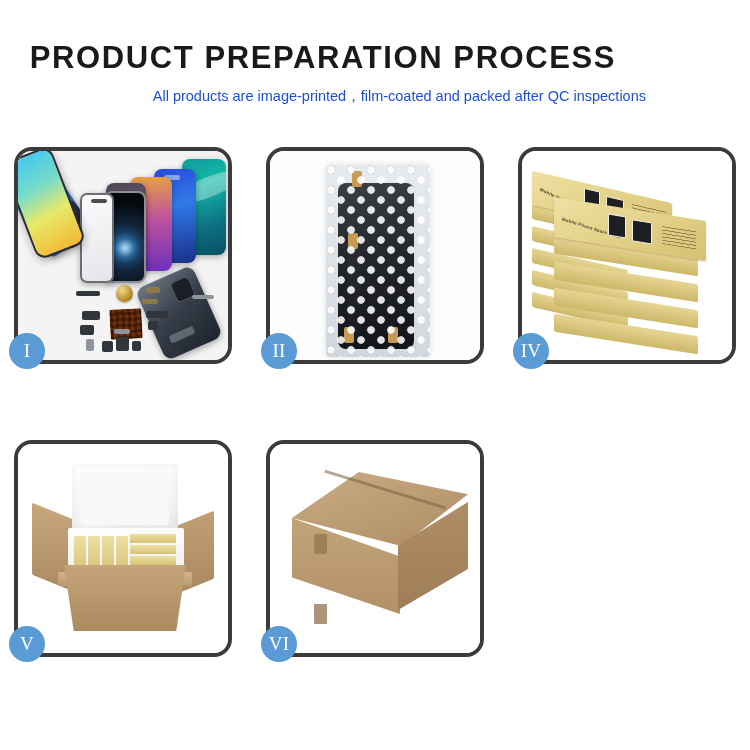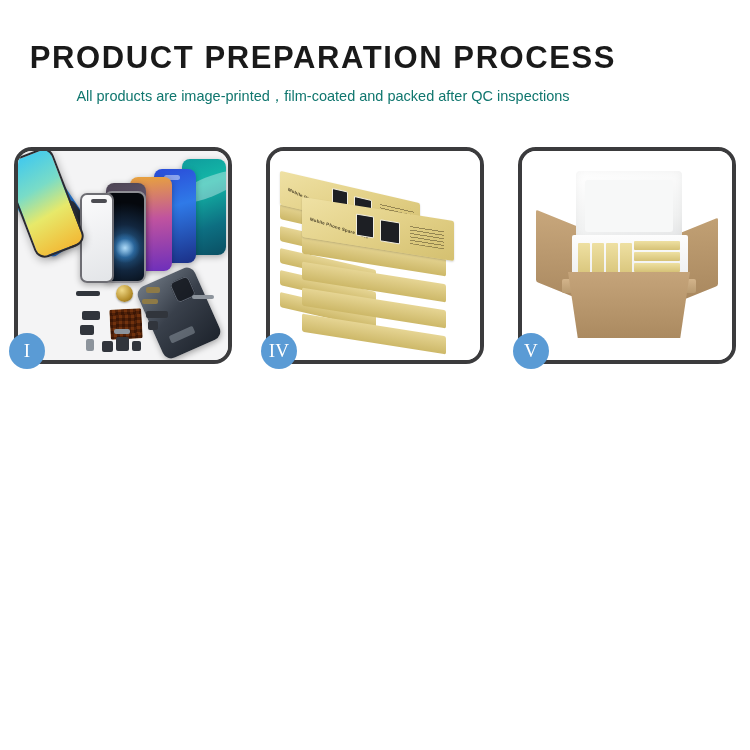--- a/index.html
+++ b/index.html
@@ -36,23 +36,24 @@
     color: #1a1a1a;
     line-height: 36px;
     white-space: nowrap;
   }
 
   .subtitle {
     margin-top: 11px;
     font-family: "Liberation Sans", sans-serif;
     font-size: 14.5px;
     font-weight: 400;
-    color: #0f766e;
+    color: #1d4ed8;
     line-height: 18px;
     white-space: nowrap;
+    text-align: right;
   }
 
   
   .grid {
     position: absolute;
     top: 147px;
     left: 14px;
     width: 722px;
     display: grid;
     grid-template-columns: repeat(3, 218px);
@@ -507,20 +508,35 @@
         <div class="part s" style="left:68px;  top:188px; width:8px;  height:12px;"></div>
         <div class="part l" style="left:84px;  top:190px; width:11px; height:11px;"></div>
         <div class="part l" style="left:98px;  top:186px; width:13px; height:14px;"></div>
         <div class="part l" style="left:114px; top:190px; width:9px;  height:10px;"></div>
         <div class="part s" style="left:96px;  top:178px; width:16px; height:5px;"></div>
         <div class="part s" style="right:14px; top:144px; width:22px; height:4px;"></div>
       </div>
       <div class="badge">I</div>
     </div>
 
+    <div class="panel">
+      <div class="panel-inner p2">
+        <div class="bag">
+          <div class="lcd"></div>
+          <div class="flex"></div>
+          <div class="tab" style="left:26px; top:6px;"></div>
+          <div class="tab" style="left:22px; top:68px;"></div>
+          <div class="tab" style="left:18px; top:162px;"></div>
+          <div class="tab" style="left:62px; top:162px;"></div>
+          <div class="bubbles2"></div>
+          <div class="bubbles"></div>
+        </div>
+      </div>
+      <div class="badge">II</div>
+    </div>
 
 
     <div class="panel">
       <div class="panel-inner p4">
         <div class="stack">
 
           <div class="bx bx-side" style="left:10px;  top:64px;  width:96px; height:15px; transform: skewY(13deg);"></div>
           <div class="bx bx-side" style="left:10px;  top:86px;  width:96px; height:15px; transform: skewY(13deg);"></div>
           <div class="bx bx-side" style="left:10px;  top:108px; width:96px; height:15px; transform: skewY(13deg);"></div>
           <div class="bx bx-side" style="left:10px;  top:130px; width:96px; height:15px; transform: skewY(13deg);"></div>
@@ -564,15 +580,26 @@
           <div class="ybox" style="left:62px; top:17px; width:46px; height:9px;"></div>
           <div class="ybox" style="left:62px; top:28px; width:46px; height:9px;"></div>
           <div class="ybox" style="left:62px; top:39px; width:46px; height:7px;"></div>
         </div>
         <div class="carton-rim"></div>
         <div class="carton-front"></div>
       </div>
       <div class="badge">V</div>
     </div>
 
+    <div class="panel">
+      <div class="panel-inner p6">
+        <div class="c-top"></div>
+        <div class="c-left"></div>
+        <div class="c-right"></div>
+        <div class="c-seam"></div>
+        <div class="tape" style="left:44px; top:90px;"></div>
+        <div class="tape" style="left:44px; top:160px;"></div>
+      </div>
+      <div class="badge">VI</div>
+    </div>
 
   </div>
 </div>
 
 </body></html>

